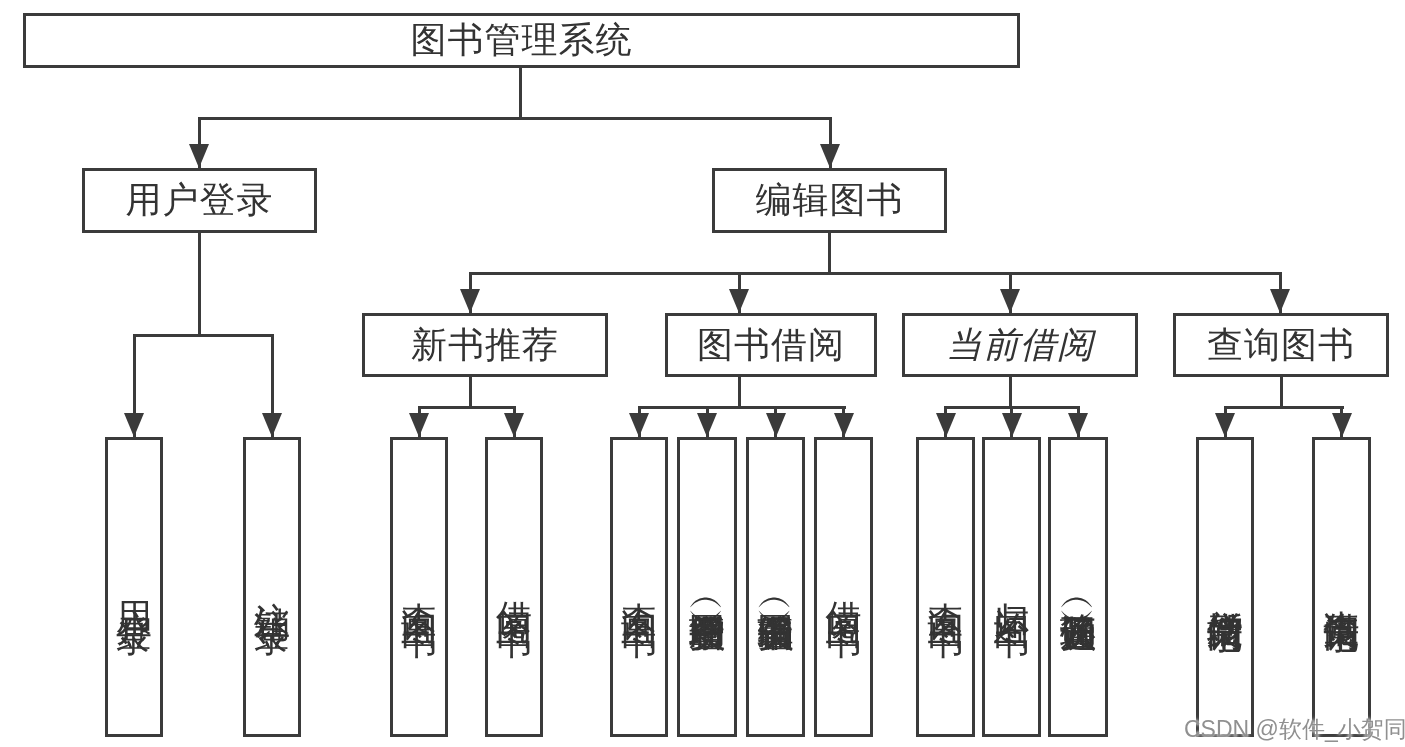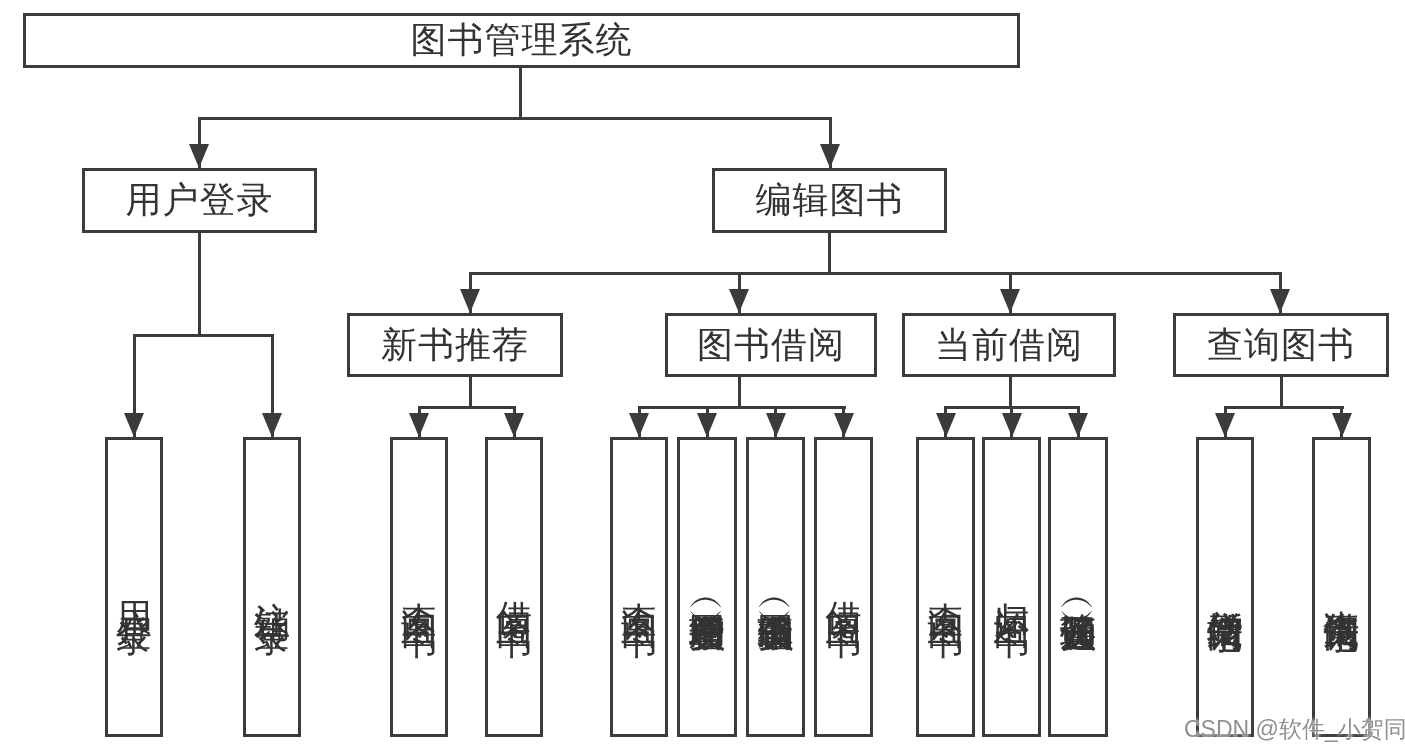--- a/index.html
+++ b/index.html
@@ -84,27 +84,27 @@
     <span>图书管理系统</span>
   </div>
 
   <div class="box h" style="left:82px; top:168px; width:235px; height:65px;">
     <span>用户登录</span>
   </div>
   <div class="box h" style="left:712px; top:168px; width:235px; height:65px;">
     <span>编辑图书</span>
   </div>
 
-  <div class="box h" style="left:347px; top:313px; width:216px; height:64px;">
+  <div class="box h" style="left:362px; top:313px; width:246px; height:64px;">
     <span>新书推荐</span>
   </div>
   <div class="box h" style="left:633px; top:313px; width:212px; height:64px;margin-left:32px;">
     <span>图书借阅</span>
   </div>
-  <div class="box h" style="left:902px; top:313px; width:214px; height:64px;">
+  <div class="box h" style="left:902px; top:313px; width:236px; height:64px;font-style:italic;">
     <span>当前借阅</span>
   </div>
   <div class="box h" style="left:1173px; top:313px; width:216px; height:64px;">
     <span>查询图书</span>
   </div>
 
   <div class="box v v4" style="left:105px; top:437px; width:58px; height:300px;">
     <span>用户登录</span>
   </div>
   <div class="box v v4" style="left:243px; top:437px; width:58px; height:300px;">

